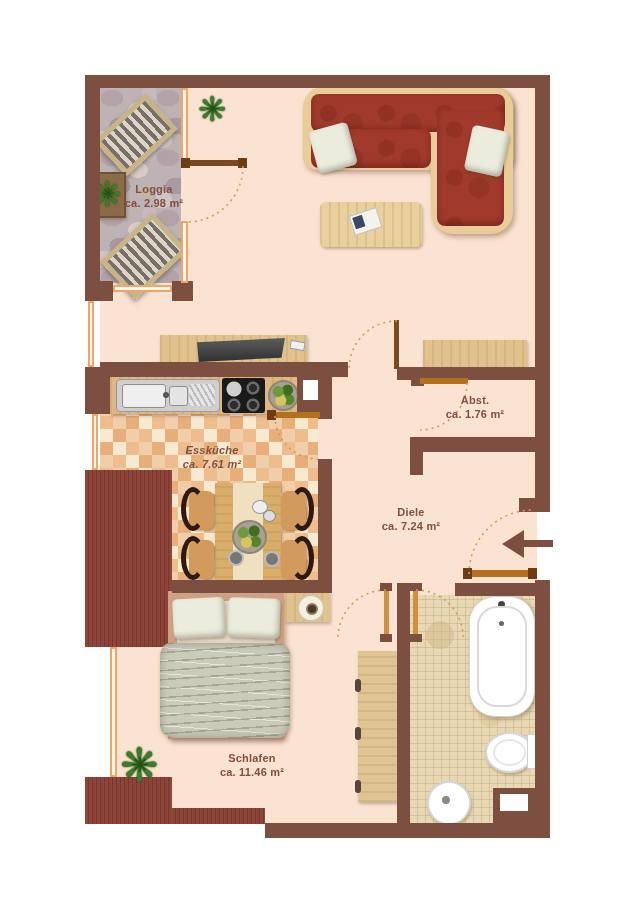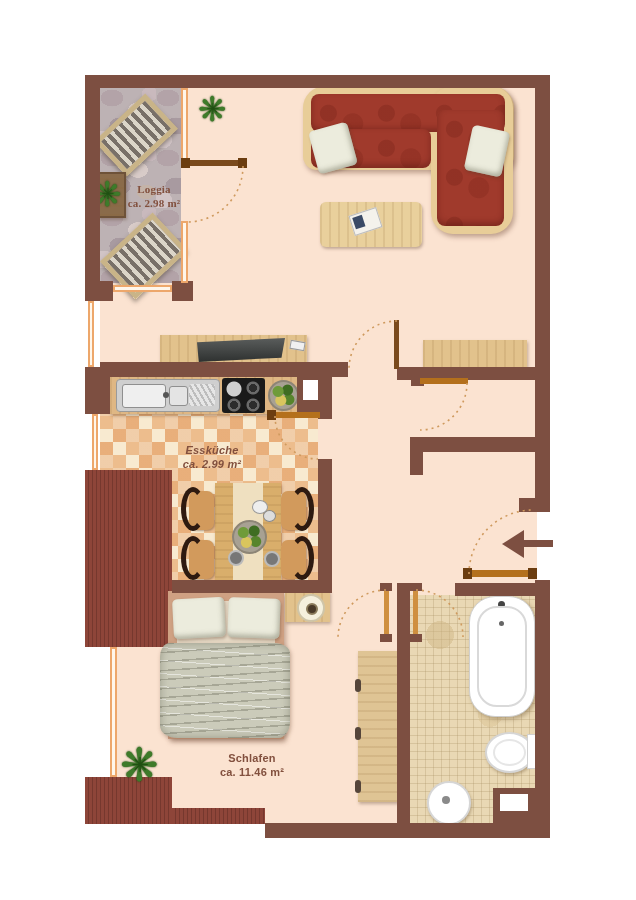--- a/index.html
+++ b/index.html
@@ -249,26 +249,34 @@
       <path d="M 386 590 A 48 48 0 0 0 338 638"></path>
       <path d="M 416 590 A 47 47 0 0 1 463 637"></path>
       <path d="M 469 574 A 64 64 0 0 1 533 510"></path>
     </g>
     <g fill="#7d4f41">
       <rect x="520" y="540" width="33" height="7"></rect>
       <polygon points="524,530 524,558 502,544"></polygon>
     </g>
   </svg>
 
-  <div class="label" style="left:154px;top:182px;font-family:Liberation Serif, serif;">
+  <div class="label" style="left:154px;top:182px;">
     <div>Loggia</div>
     <div>ca. 2.98 m²</div>
   </div>
   <div class="label" style="left:212px;top:443px;font-style:italic;">
     <div>Essküche</div>
-    <div>ca. 2.99 m²</div>
+    <div>ca. 7.61 m²</div>
+  </div>
+  <div class="label" style="left:475px;top:393px;">
+    <div>Abst.</div>
+    <div>ca. 1.76 m²</div>
+  </div>
+  <div class="label" style="left:411px;top:505px;">
+    <div>Diele</div>
+    <div>ca. 7.24 m²</div>
   </div>
   <div class="label" style="left:252px;top:751px;">
     <div>Schlafen</div>
     <div>ca. 11.46 m²</div>
   </div>
 
 </div>
 
 </body></html>

